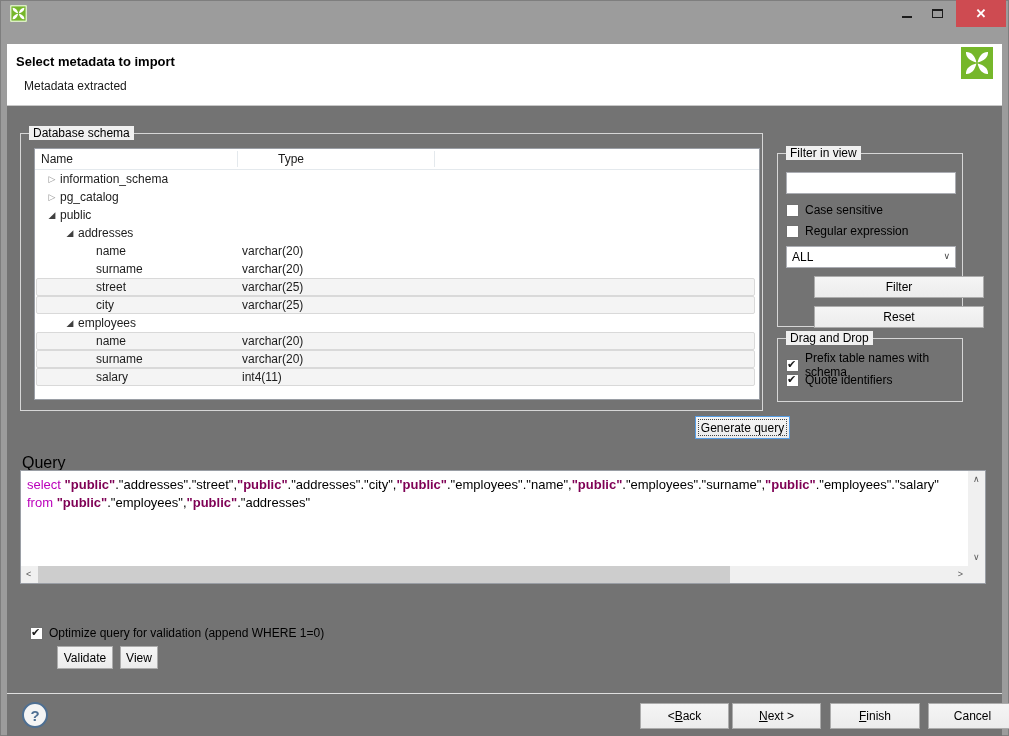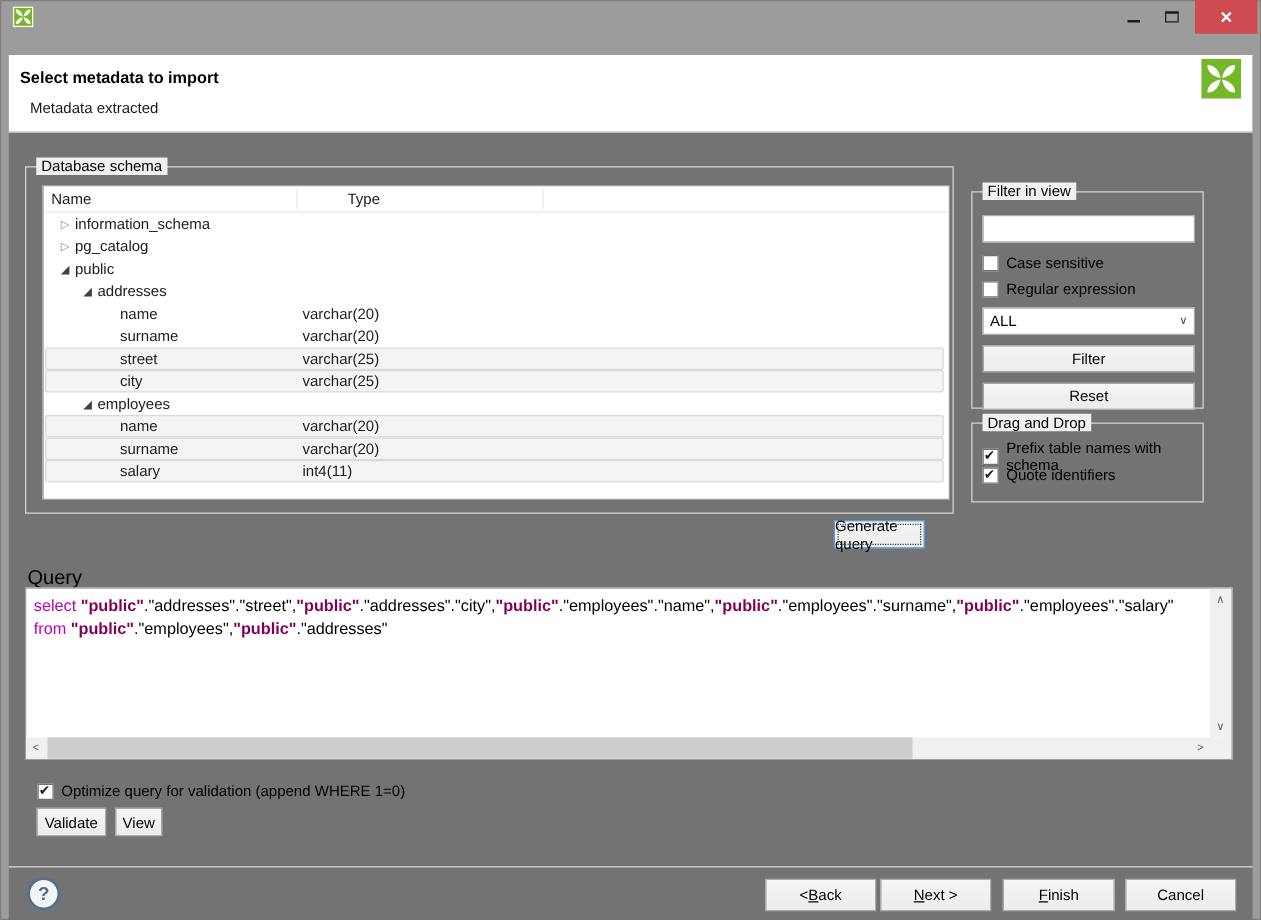--- a/index.html
+++ b/index.html
@@ -43,27 +43,27 @@
   .ttype { position:absolute; left:207px; top:2px; }
 
   
   .txt { position:absolute; background:#fff; border:1px solid #ABADB3; font-size:12px; padding:0 4px; }
   .cbrow { position:absolute; display:flex; align-items:center; gap:6px; font-size:12px; color:#000; }
   .cb { width:13px; height:13px; background:#fff; border:1px solid #707070; position:relative; flex:0 0 13px; }
   .cb.checked::after { content:"✔"; position:absolute; left:0px; top:-2px; font-size:11px; color:#1c1c1c; }
   .select { position:absolute; background:#fff; border:1px solid #ABADB3; font-size:12px; }
   .select .sval { position:absolute; left:5px; top:3px; }
   .select .chev { position:absolute; right:5px; top:4px; font-size:9px; color:#444; }
-  .btn { position:absolute; display:flex; align-items:center; justify-content:center; background:linear-gradient(#F5F5F5,#ECECEC); border:1px solid #ACACAC; font-size:12px; color:#000; cursor:default; }
+  .btn { position:absolute; display:flex; align-items:center; justify-content:center; background:linear-gradient(#F5F5F5,#ECECEC); border:1px solid #ACACAC; font-size:12px; color:#000; cursor:default;margin-left:28px; }
   .btn.focused { border-color:#569DE5; outline:1px dotted #444; outline-offset:-4px; }
   .mn { text-decoration:underline; }
 
   
   .qlabel { position:absolute; left:15px; top:410px; font-size:16px; color:#000; }
-  .qbox { position:absolute; left:13px; top:426px; width:966px; height:138px; background:#fff; border:1px solid #9A9EA5; }
+  .qbox { position:absolute; left:13px; top:426px; width:966px; height:114px; background:#fff; border:1px solid #9A9EA5; }
   .qtext { position:absolute; left:0; top:0; right:17px; bottom:17px; overflow:hidden; padding:5px 0 0 6px;
            font-family:"Liberation Mono","DejaVu Sans Mono",monospace; font-size:13px; line-height:18px; white-space:nowrap; }
   .q-kw { color:#BB00BB; }
   .q-sc { color:#7F0055; font-weight:bold; }
   .q-pl { color:#000; }
   .vscroll { position:absolute; right:0; top:0; bottom:17px; width:17px; background:#F0F0F0; }
   .hscroll { position:absolute; left:0; bottom:0; right:17px; height:17px; background:#F0F0F0; }
   .scorner { position:absolute; right:0; bottom:0; width:17px; height:17px; background:#F0F0F0; }
   .sarrow { position:absolute; color:#5A5A5A; font-size:9px; line-height:9px; }
   .va-up   { top:4px;  left:5px; }
@@ -211,21 +211,21 @@
       <div class="cbrow" style="left:8px; top:12px;">
         <span class="cb checked"></span>
         <span>Prefix table names with schema</span>
       </div>
       <div class="cbrow" style="left:8px; top:34px;">
         <span class="cb checked"></span>
         <span>Quote identifiers</span>
       </div>
     </div>
 
-    <div class="btn focused" style="left:660px; top:372px; width:73px; height:23px;">Generate query</div>
+    <div class="btn focused" style="left:660px; top:372px; width:95px; height:23px;">Generate query</div>
 
     <div class="qlabel">Query</div>
     <div class="qbox">
       <div class="qtext" id="query-text">
           <div><span class="q-kw">select</span><span class="q-pl"> </span><span class="q-sc">"public"</span><span class="q-pl">."addresses"."street",</span><span class="q-sc">"public"</span><span class="q-pl">."addresses"."city",</span><span class="q-sc">"public"</span><span class="q-pl">."employees"."name",</span><span class="q-sc">"public"</span><span class="q-pl">."employees"."surname",</span><span class="q-sc">"public"</span><span class="q-pl">."employees"."salary"</span></div>
           <div><span class="q-kw">from</span><span class="q-pl"> </span><span class="q-sc">"public"</span><span class="q-pl">."employees",</span><span class="q-sc">"public"</span><span class="q-pl">."addresses"</span></div>
         </div>
       <div class="vscroll">
         <span class="sarrow va-up">∧</span>
         <span class="sarrow va-down">∨</span>

